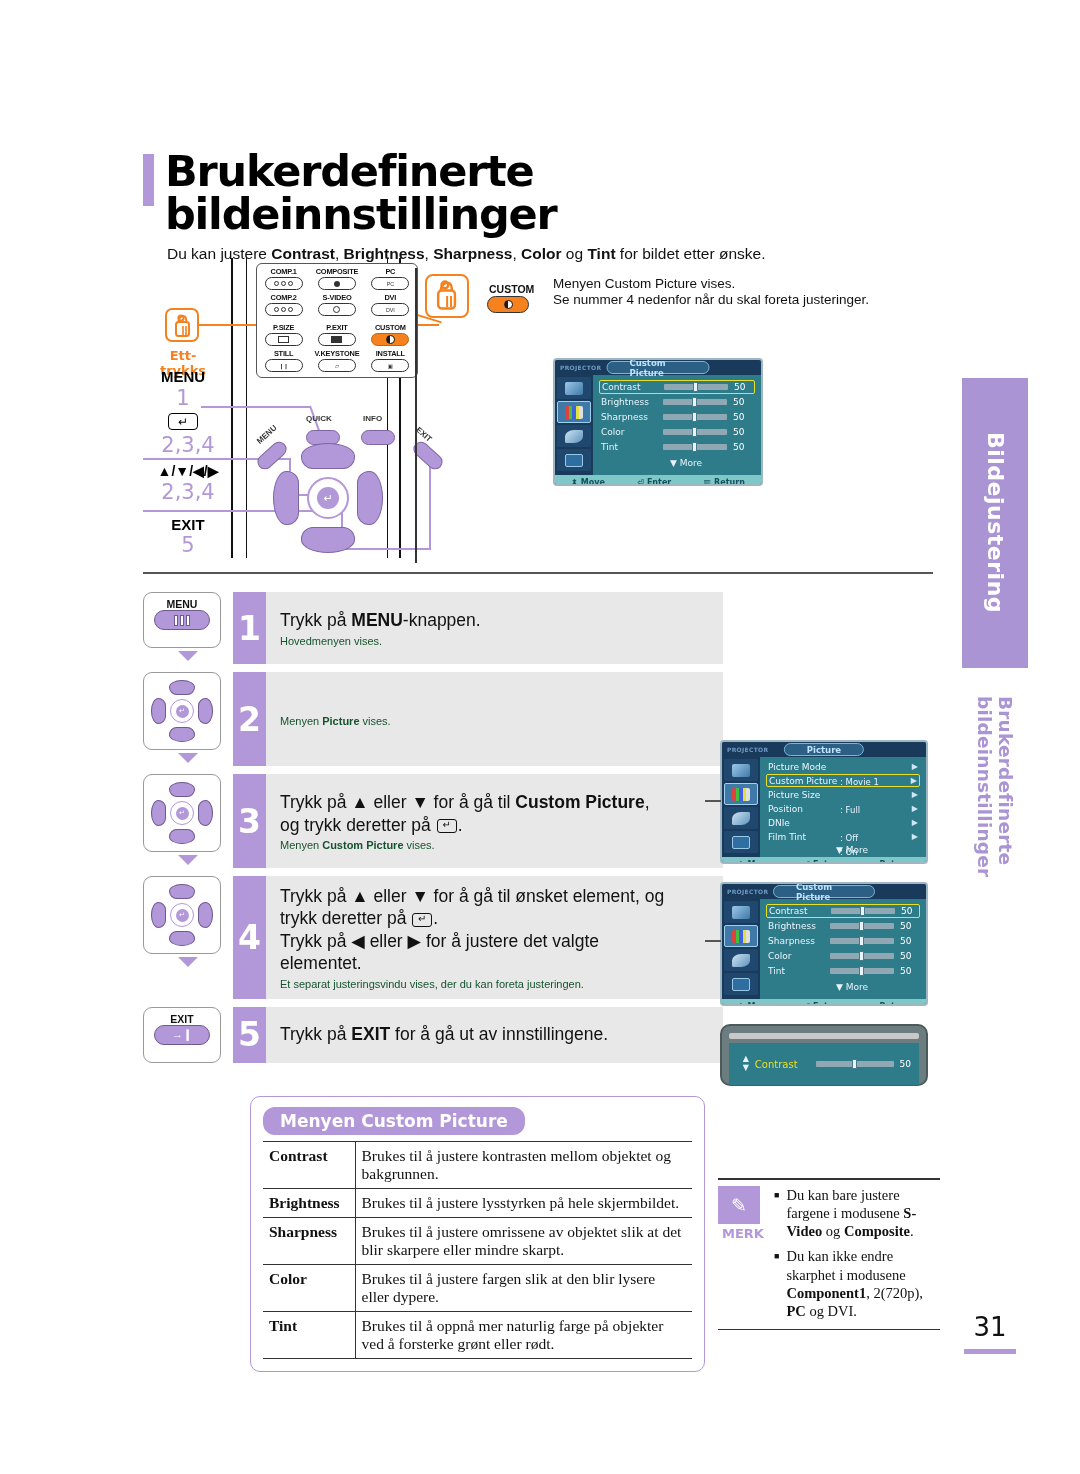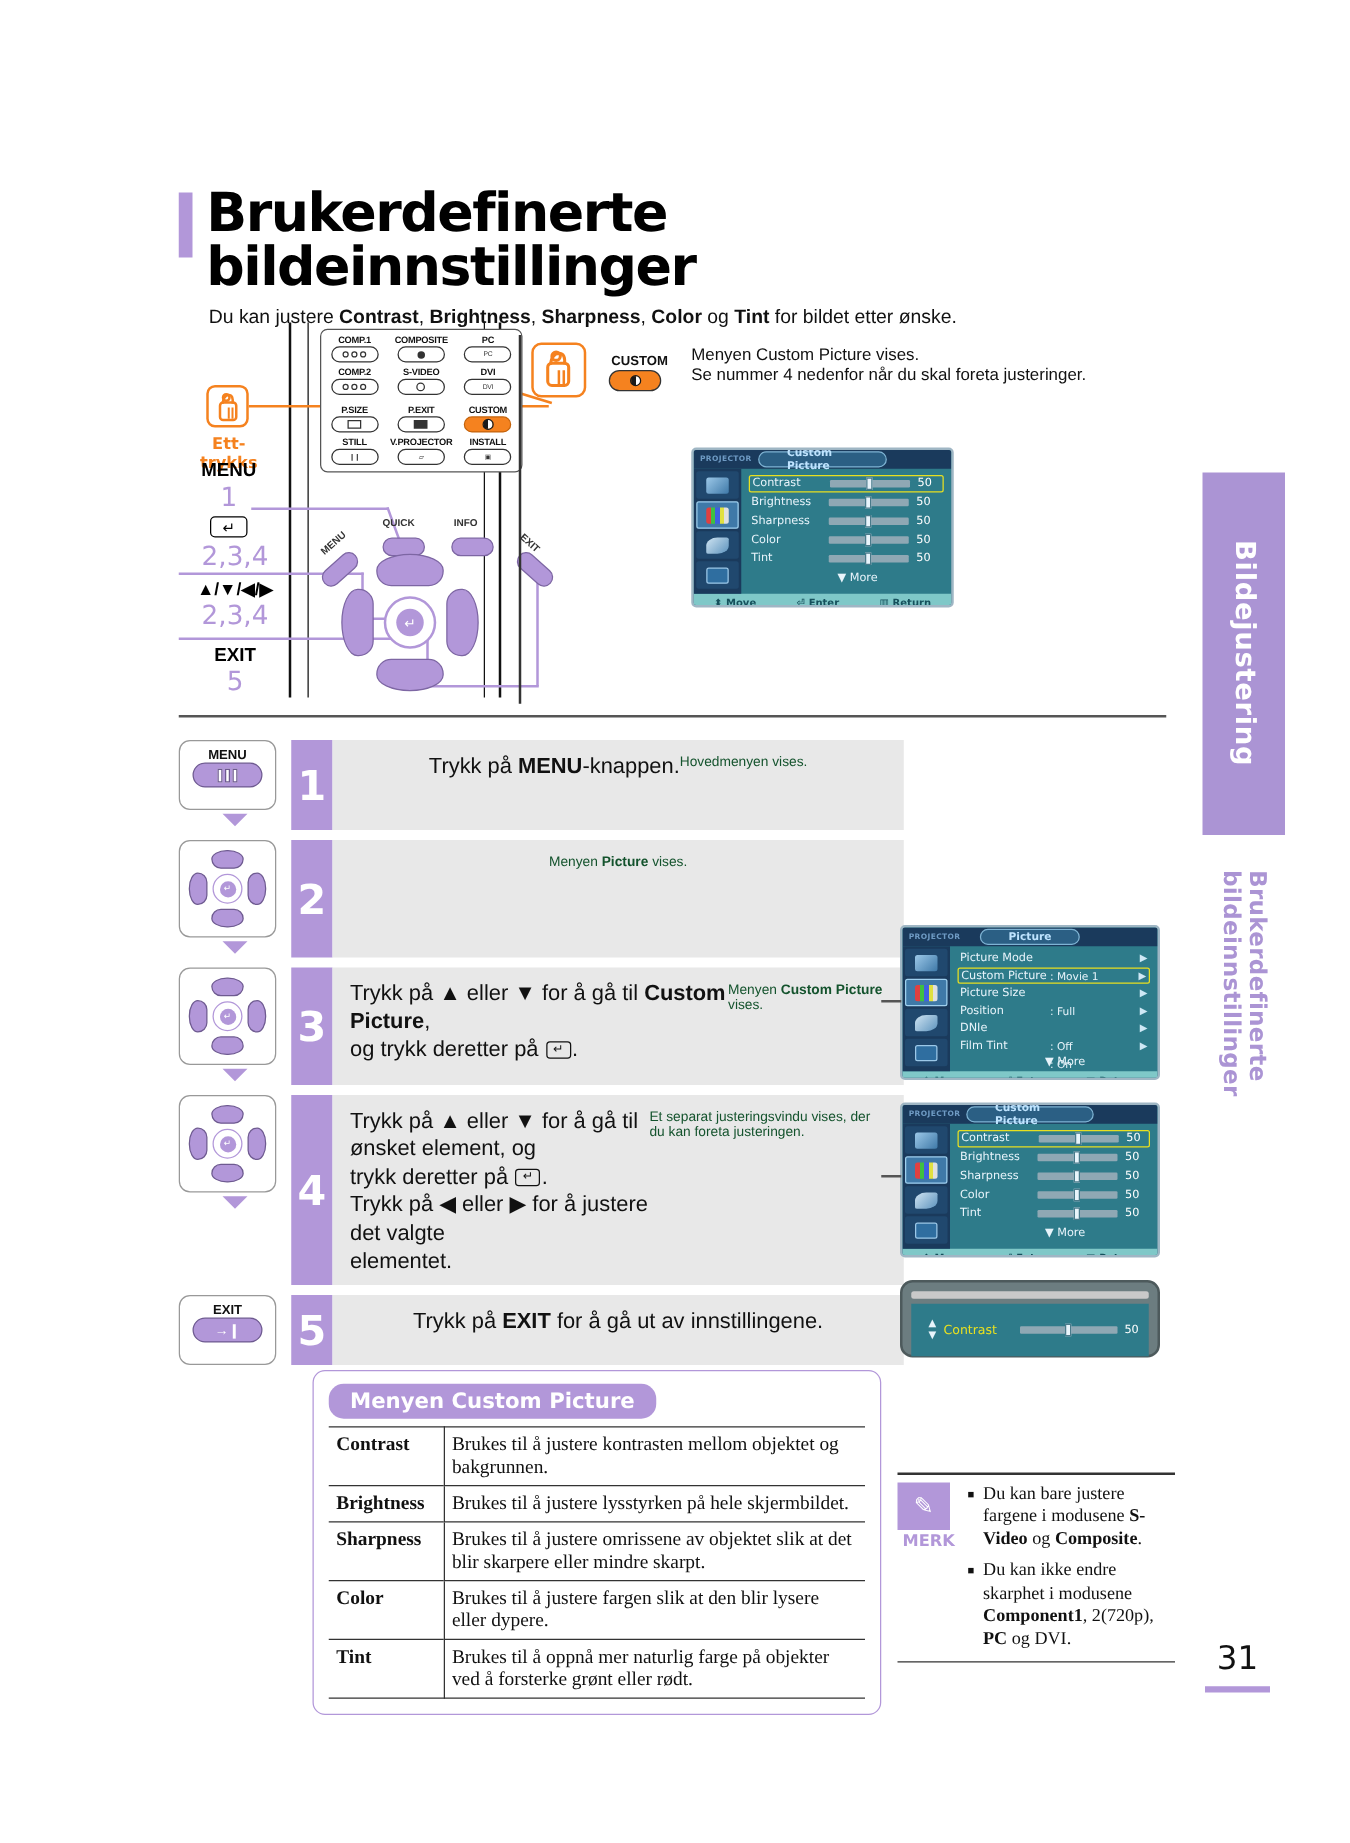--- a/index.html
+++ b/index.html
@@ -236,21 +236,21 @@
     width: 0; height: 0; border-left: 10px solid transparent; border-right: 10px solid transparent;
     border-top: 10px solid #b297d9; margin: 3px auto;
   }
   .step-num {
     width: 33px; background: #b297d9; color: #fff;
     font-size: 33px; font-weight: bold; font-family: "DejaVu Sans", sans-serif;
     display: flex; align-items: center; justify-content: center; flex-shrink: 0;
   }
   .step-body {
     flex: 1; background: #e8e8e8; padding: 9px 14px;
-    display: flex; flex-direction: row; justify-content: center;
+    display: flex; flex-direction: column; justify-content: center;
   }
   .step-main { font-size: 17.5px; color: #111; line-height: 1.28; }
   .step-main b { font-weight: bold; }
   .step-note { font-size: 11px; color: #14532d; margin-top: 3px; }
   .step-note b { font-weight: bold; }
   .key-inline {
     display: inline-flex; align-items: center; justify-content: center;
     width: 20px; height: 14px; border: 1.3px solid #111; border-radius: 3px;
     font-size: 10px; vertical-align: middle; margin: 0 1px;
   }
@@ -396,21 +396,21 @@
             <span class="half-moon"></span>
           </div>
       </div>
     </div>
     <div class="kp-row">
       <div class="kp-cell">
         <div class="kp-label">STILL</div>
         <div class="kp-btn">❙❙</div>
       </div>
       <div class="kp-cell">
-        <div class="kp-label">V.PROJECTOR</div>
+        <div class="kp-label">V.KEYSTONE</div>
         <div class="kp-btn">▱</div>
       </div>
       <div class="kp-cell">
         <div class="kp-label">INSTALL</div>
         <div class="kp-btn">▣</div>
       </div>
     </div>
   </div>
 
   <div class="rem-label" style="left:8px;top:110px;width:64px;font-size:15px">MENU</div>

